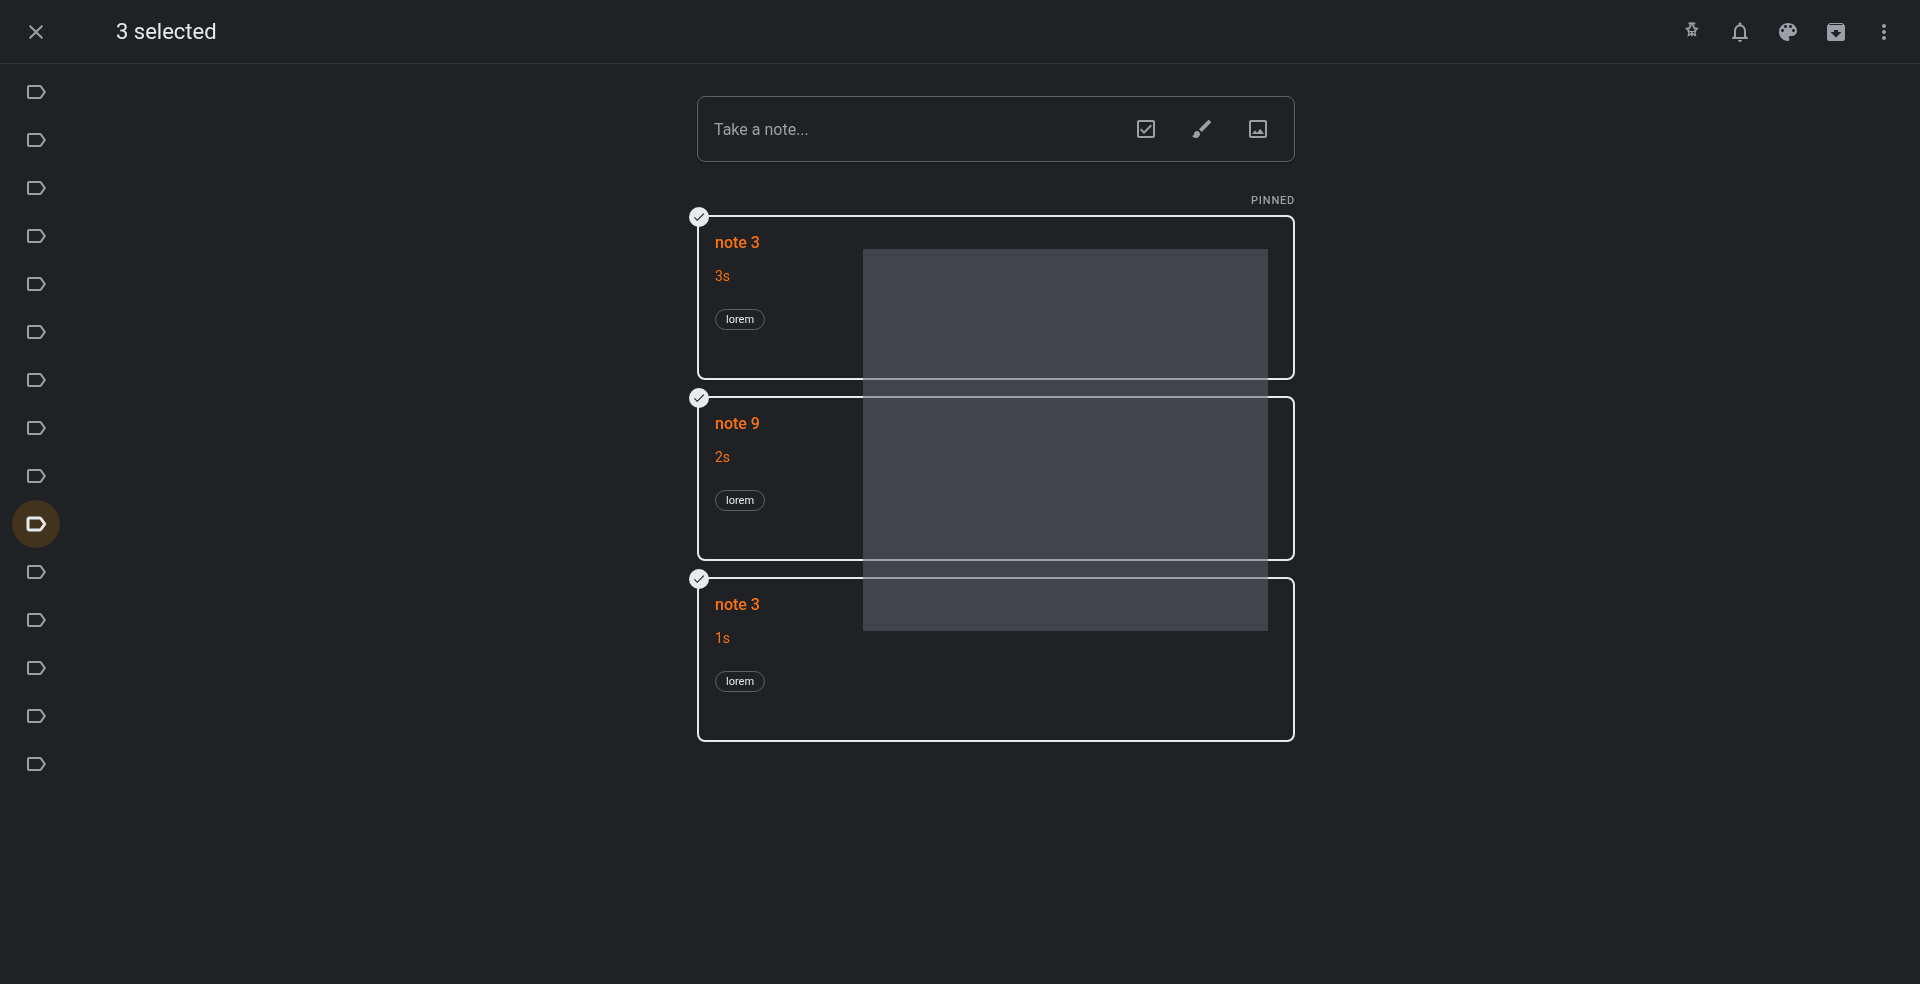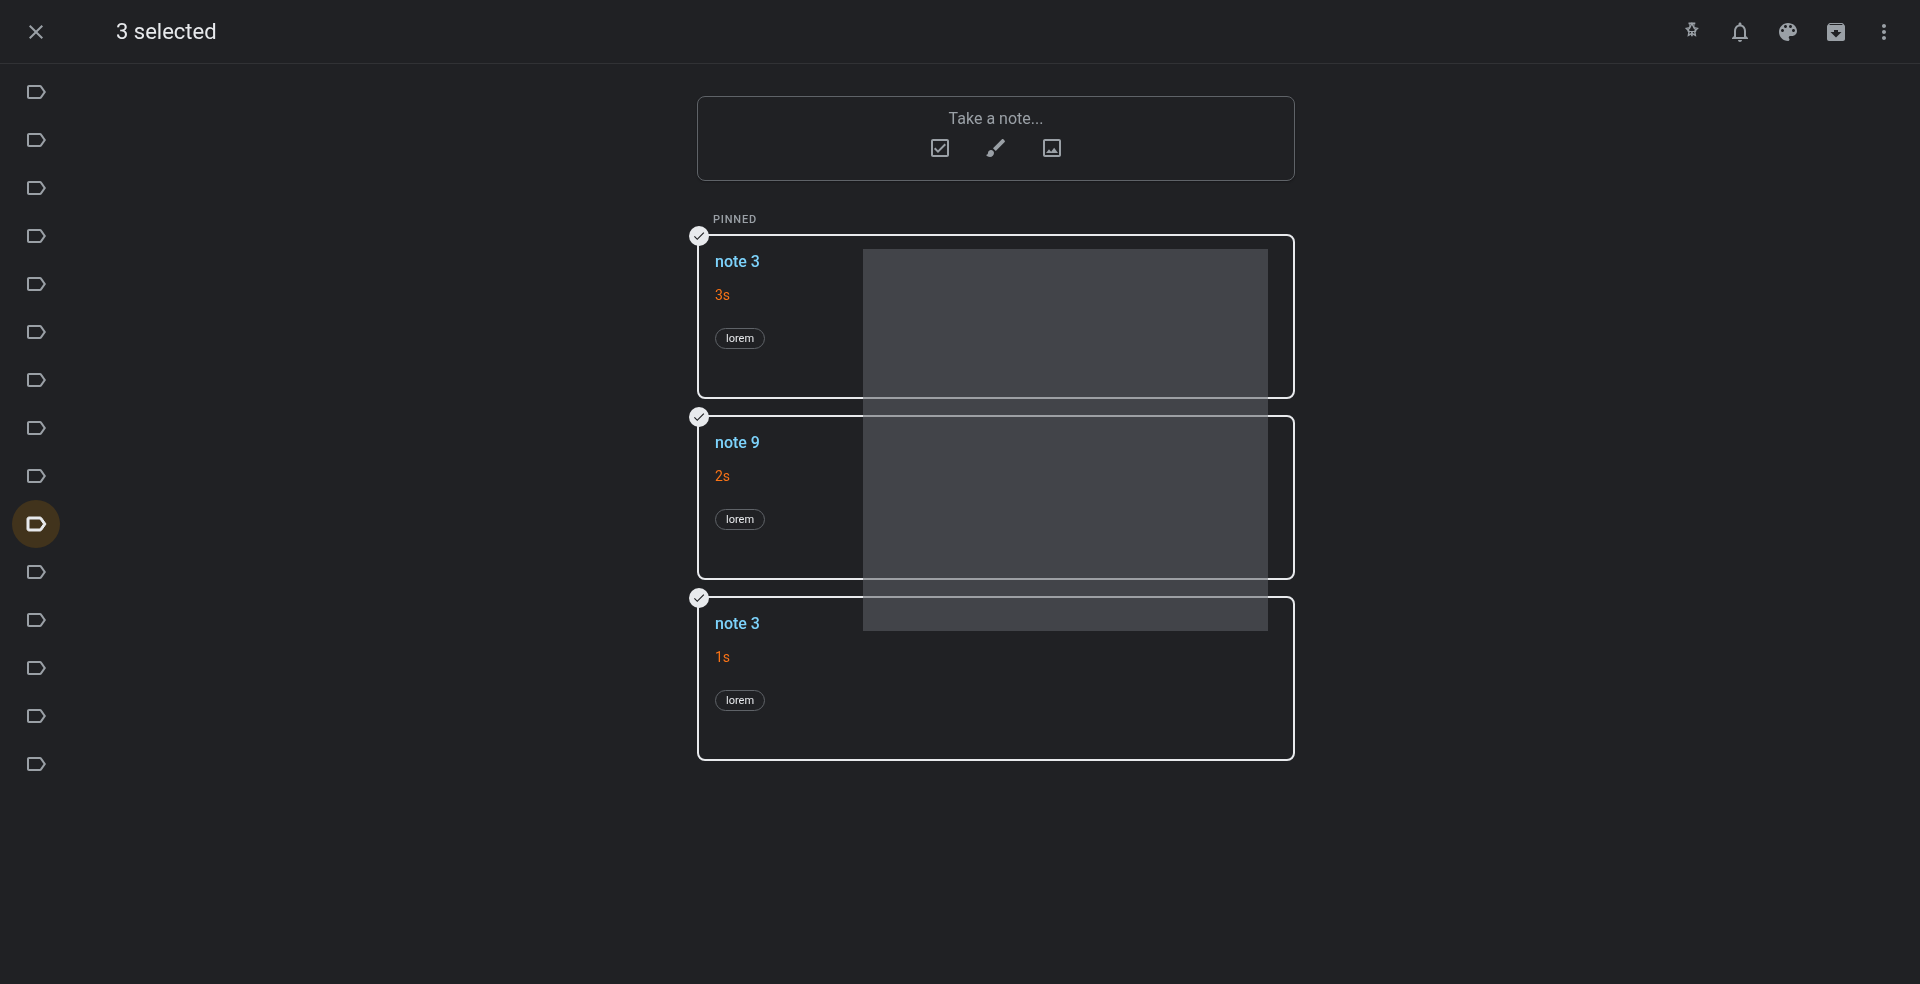--- a/index.html
+++ b/index.html
@@ -92,21 +92,20 @@
     .note-input {
       width: 598px;
       margin: 0 auto 32px;
       background: #202124;
       border: 1px solid #5f6368;
       border-radius: 8px;
       display: flex;
       align-items: center;
       padding: 12px 16px;
       box-shadow: 0 1px 2px rgba(0,0,0,0.3);
-      flex-direction: column;
     }
     .note-input-text {
       flex: 1;
       color: #9aa0a6;
       font-size: 16px;
     }
     .note-input-actions {
       display: flex;
       gap: 16px;
     }
@@ -121,20 +120,21 @@
     }
     .section-label {
       width: 598px;
       margin: 0 auto 8px;
       font-size: 11px;
       font-weight: 500;
       letter-spacing: 0.8px;
       color: #9aa0a6;
       text-transform: uppercase;
       padding-left: 16px;
+      text-align: right;
     }
     .note-card {
       width: 598px;
       margin: 0 auto 16px;
       background: #202124;
       border: 2px solid #e8eaed;
       border-radius: 8px;
       padding: 16px;
       position: relative;
       min-height: 165px;
@@ -149,21 +149,21 @@
       border-radius: 50%;
       display: flex;
       align-items: center;
       justify-content: center;
       cursor: pointer;
       z-index: 2;
     }
     .note-title {
       font-size: 16px;
       font-weight: 500;
-      color: #7dd3fc;
+      color: #f97316;
       margin-bottom: 16px;
     }
     .note-body {
       font-size: 14px;
       color: #f97316;
       margin-bottom: 24px;
     }
     .note-label {
       display: inline-block;
       padding: 3px 10px;

